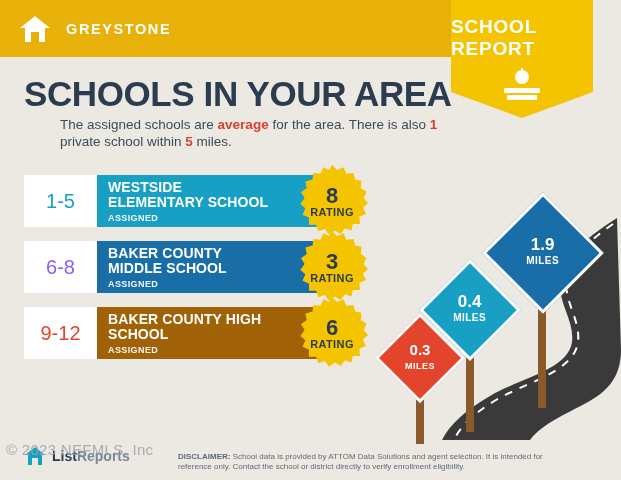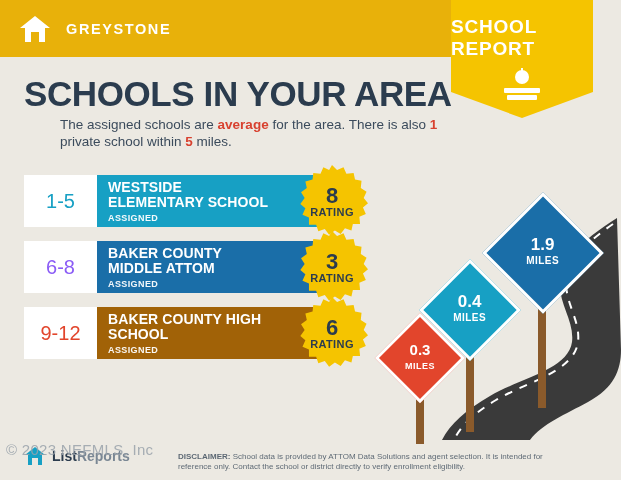--- a/index.html
+++ b/index.html
@@ -231,21 +231,21 @@
         <span class="rating-num">8</span>
         <span class="rating-label">RATING</span>
       </div>
     </div>
 
     <div class="school-row">
       <div class="grade-box">
         <span style="color: #8b5cf6;">6-8</span>
       </div>
       <div class="name-box" style="background: rgb(26, 110, 168);">
-        <div class="school-name">BAKER COUNTY MIDDLE ATTOM</div>
+        <div class="school-name">BAKER COUNTY MIDDLE SCHOOL</div>
         <div class="assigned">ASSIGNED</div>
       </div>
       <div class="rating-burst">
         <span class="rating-num">3</span>
         <span class="rating-label">RATING</span>
       </div>
     </div>
 
     <div class="school-row">
       <div class="grade-box">

